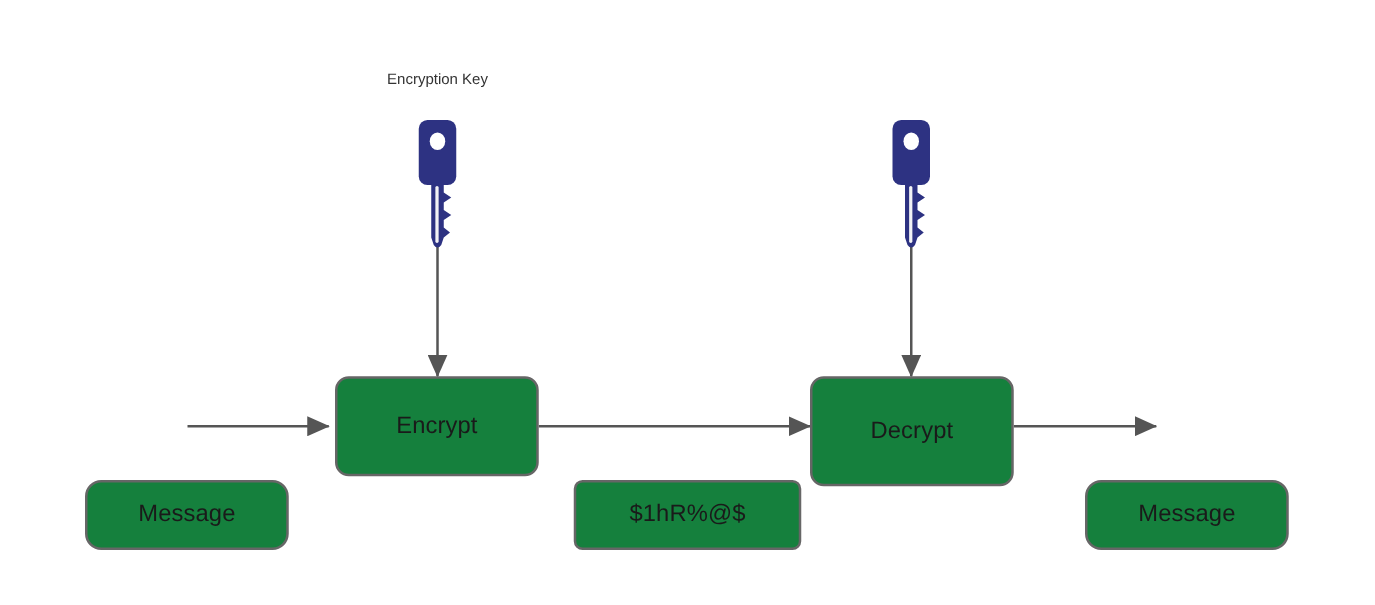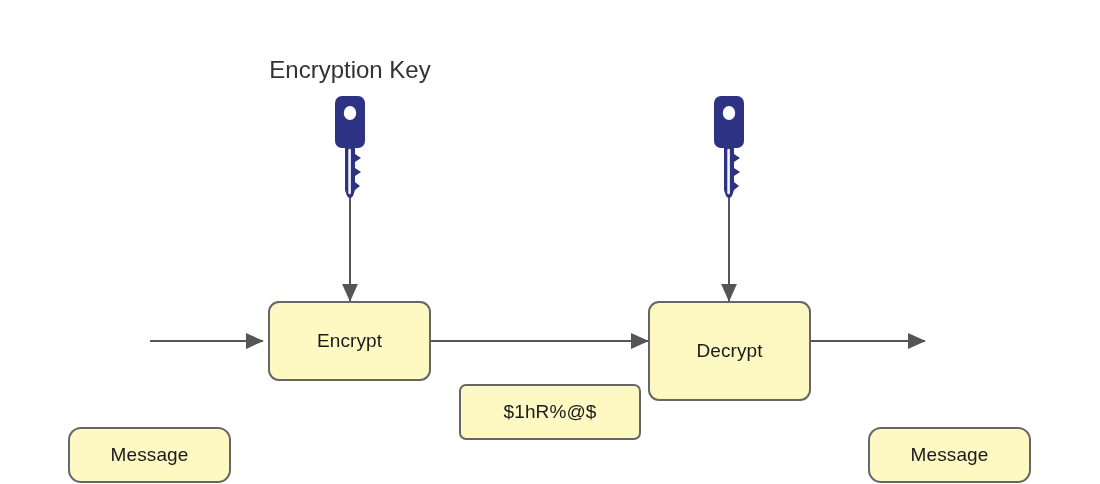--- a/index.html
+++ b/index.html
@@ -22,39 +22,39 @@
   .svg-layer {
     position: absolute;
     top: 0;
     left: 0;
     width: 1100px;
     height: 484px;
   }
   .node-box {
     position: absolute;
     box-sizing: border-box;
-    background: #fef9c3;
+    background: #15803d;
     border: 2px solid #666666;
     display: flex;
     align-items: center;
     justify-content: center;
     color: #1a1a1a;
     font-size: 19px;
     font-family: "Liberation Sans", sans-serif;
     letter-spacing: 0.1px;
     white-space: nowrap;
   }
   .process-box { border-radius: 11px; }
-  .message-box { border-radius: 13px; margin-top: 43px; }
+  .message-box { border-radius: 13px; }
   .cipher-box  { border-radius: 7px; }
 
   .key-label {
     position: absolute;
     color: #333333;
-    font-size: 24px;
+    font-size: 12px;
     font-family: "Liberation Sans", sans-serif;
     white-space: nowrap;
     text-align: center;
   }
   .key-figure {
     position: absolute;
   }
 </style>
 </head>
 <body>
@@ -106,21 +106,21 @@
              L27,72 L33,76 L27,80
              L27,86 L32,90 L27,94
              L25,100 Q22,104 19,100 L17,94 Z" fill="#2d3282"></path>
     <line x1="21.6" y1="54" x2="21.6" y2="97" stroke="#f2f2f5" stroke-width="2.6" stroke-linecap="round"></line>
   </svg>
 
   <div class="node-box process-box" style="left:268px; top:301px; width:163px; height:80px;">
     <span>Encrypt</span>
   </div>
 
-  <div class="node-box process-box" style="left:648px; top:301px; width:163px; height:100px;">
+  <div class="node-box process-box" style="left:648px; top:301px; width:163px; height:88px;">
     <span>Decrypt</span>
   </div>
 
   <div class="node-box message-box" style="left:68px; top:384px; width:163px; height:56px;">
     <span>Message</span>
   </div>
 
   <div class="node-box cipher-box" style="left:459px; top:384px; width:182px; height:56px;">
     <span>$1hR%@$</span>
   </div>

